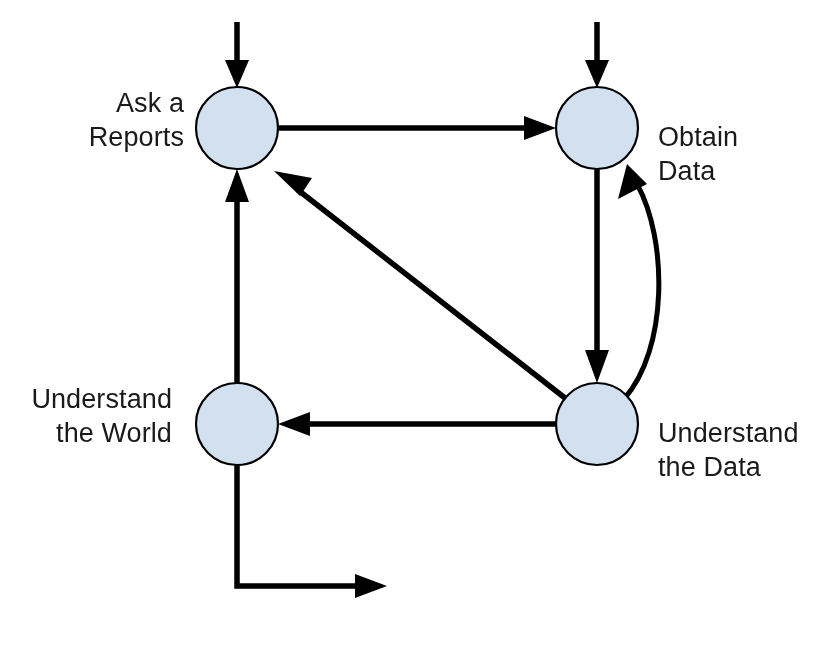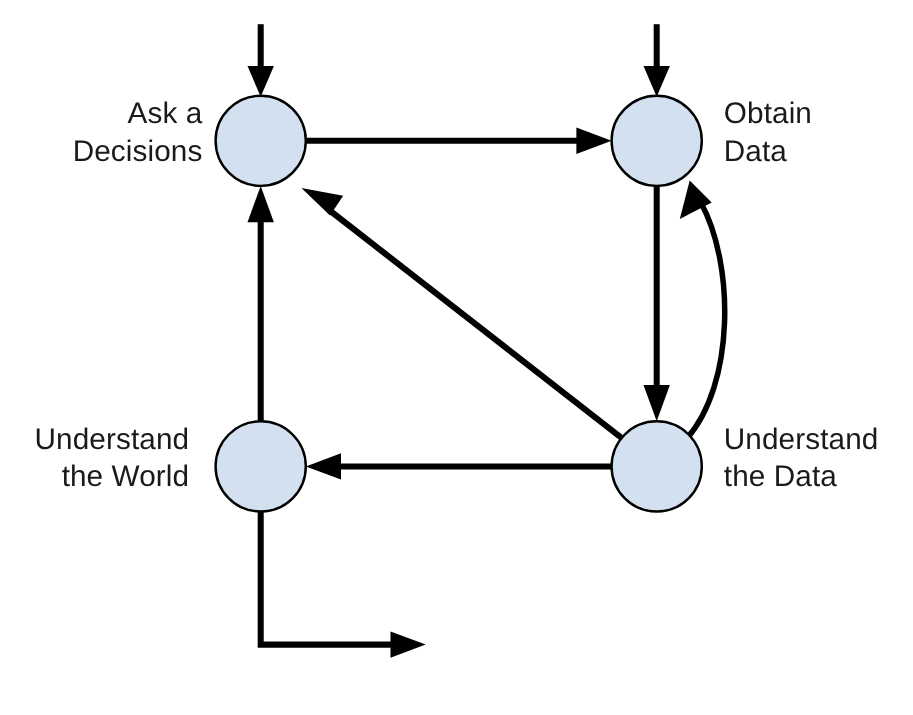--- a/index.html
+++ b/index.html
@@ -50,21 +50,21 @@
   .node-label {
     position: absolute;
     font-family: "Liberation Sans", sans-serif;
     font-size: 27px;
     line-height: 34px;
     color: #1a1a1a;
     white-space: pre-line;
     letter-spacing: 0.1px;
   }
   .label-right-align { text-align: right; }
-  .label-left-align  { text-align: left; }
+  .label-left-align  { text-align: left; margin-top: 34px; }
 </style>
 </head>
 <body>
 
 <div id="diagram-root">
 
   <svg class="flow" viewBox="0 0 830 650" xmlns="http://www.w3.org/2000/svg">
 
     <g>
       <line class="edge-line" x1="237" y1="22" x2="237" y2="73"></line>
@@ -111,21 +111,21 @@
       <polygon class="arrow-head" points="387,586 355,574 355,598"></polygon>
     </g>
 
     <circle class="node-circle" cx="237" cy="128" r="41" fill="#d2e0ef"></circle>
     <circle class="node-circle" cx="597" cy="128" r="41" fill="#d2e0ef"></circle>
     <circle class="node-circle" cx="237" cy="424" r="41" fill="#d2e0ef"></circle>
     <circle class="node-circle" cx="597" cy="424" r="41" fill="#d2e0ef"></circle>
   </svg>
 
   <div class="node-label label-right-align" style="left: 0px; top: 86px; width: 184px;">Ask a
-Decisions</div>
+Reports</div>
 
   <div class="node-label label-left-align" style="left: 658px; top: 86px; width: 172px;">Obtain
 Data</div>
 
   <div class="node-label label-right-align" style="left: 0px; top: 382px; width: 172px;">Understand
 the World</div>
 
   <div class="node-label label-left-align" style="left: 658px; top: 382px; width: 172px;">Understand
 the Data</div>
 

